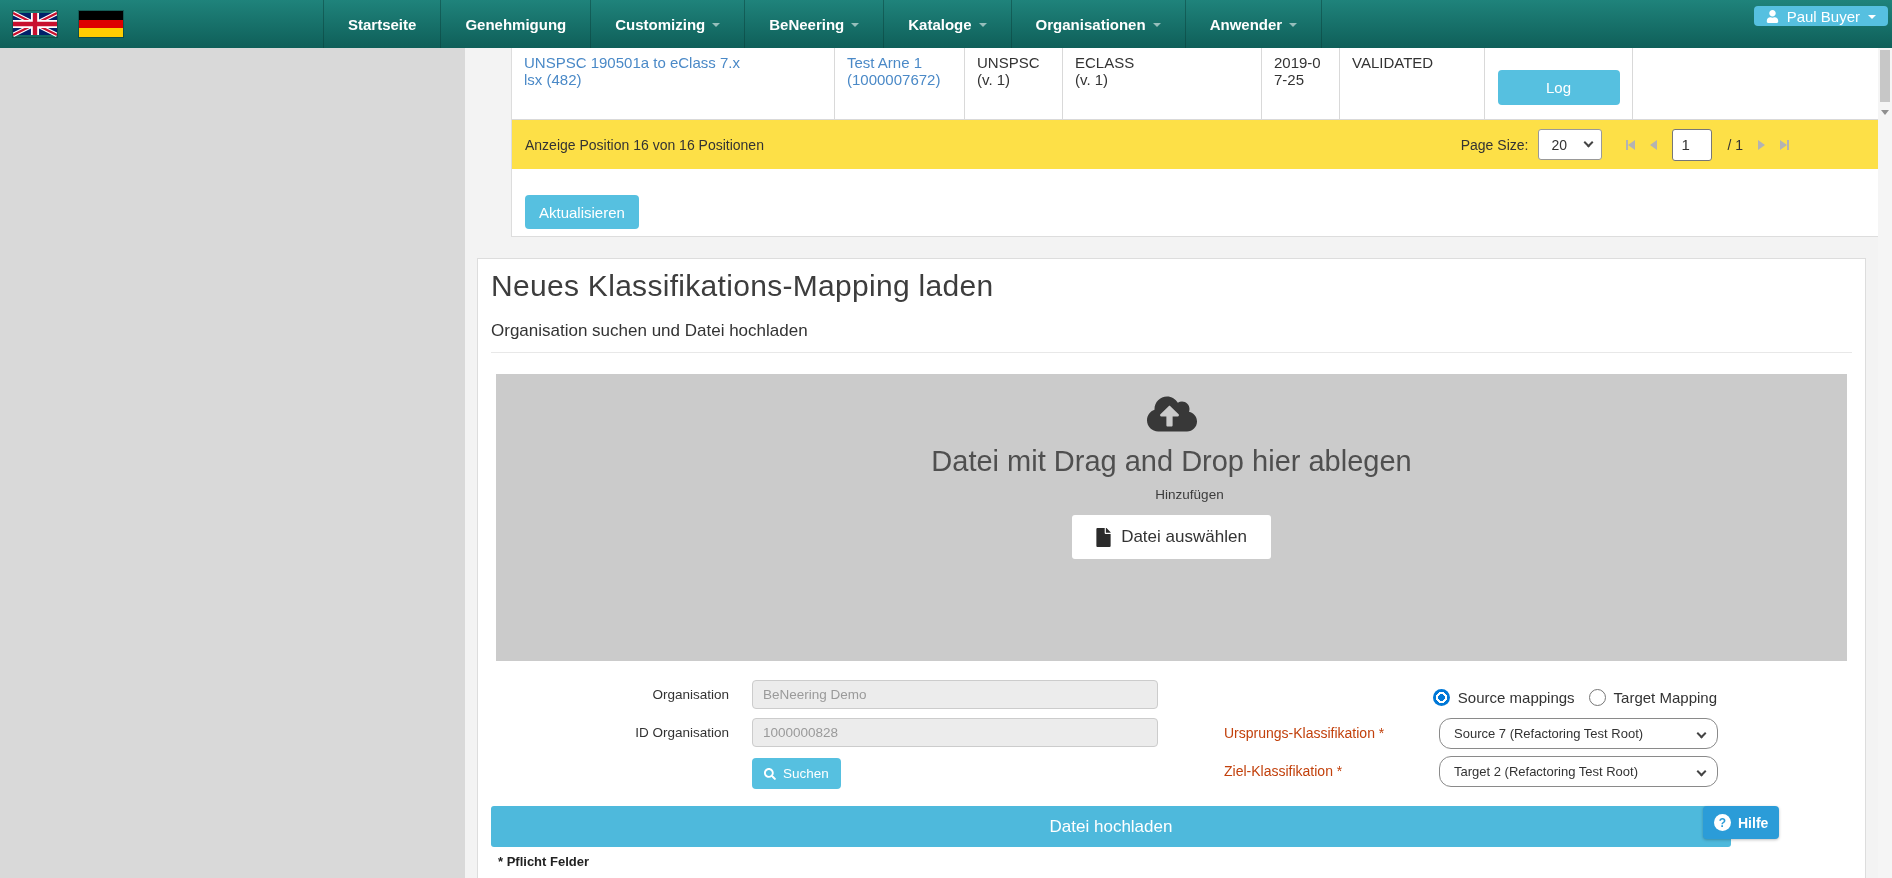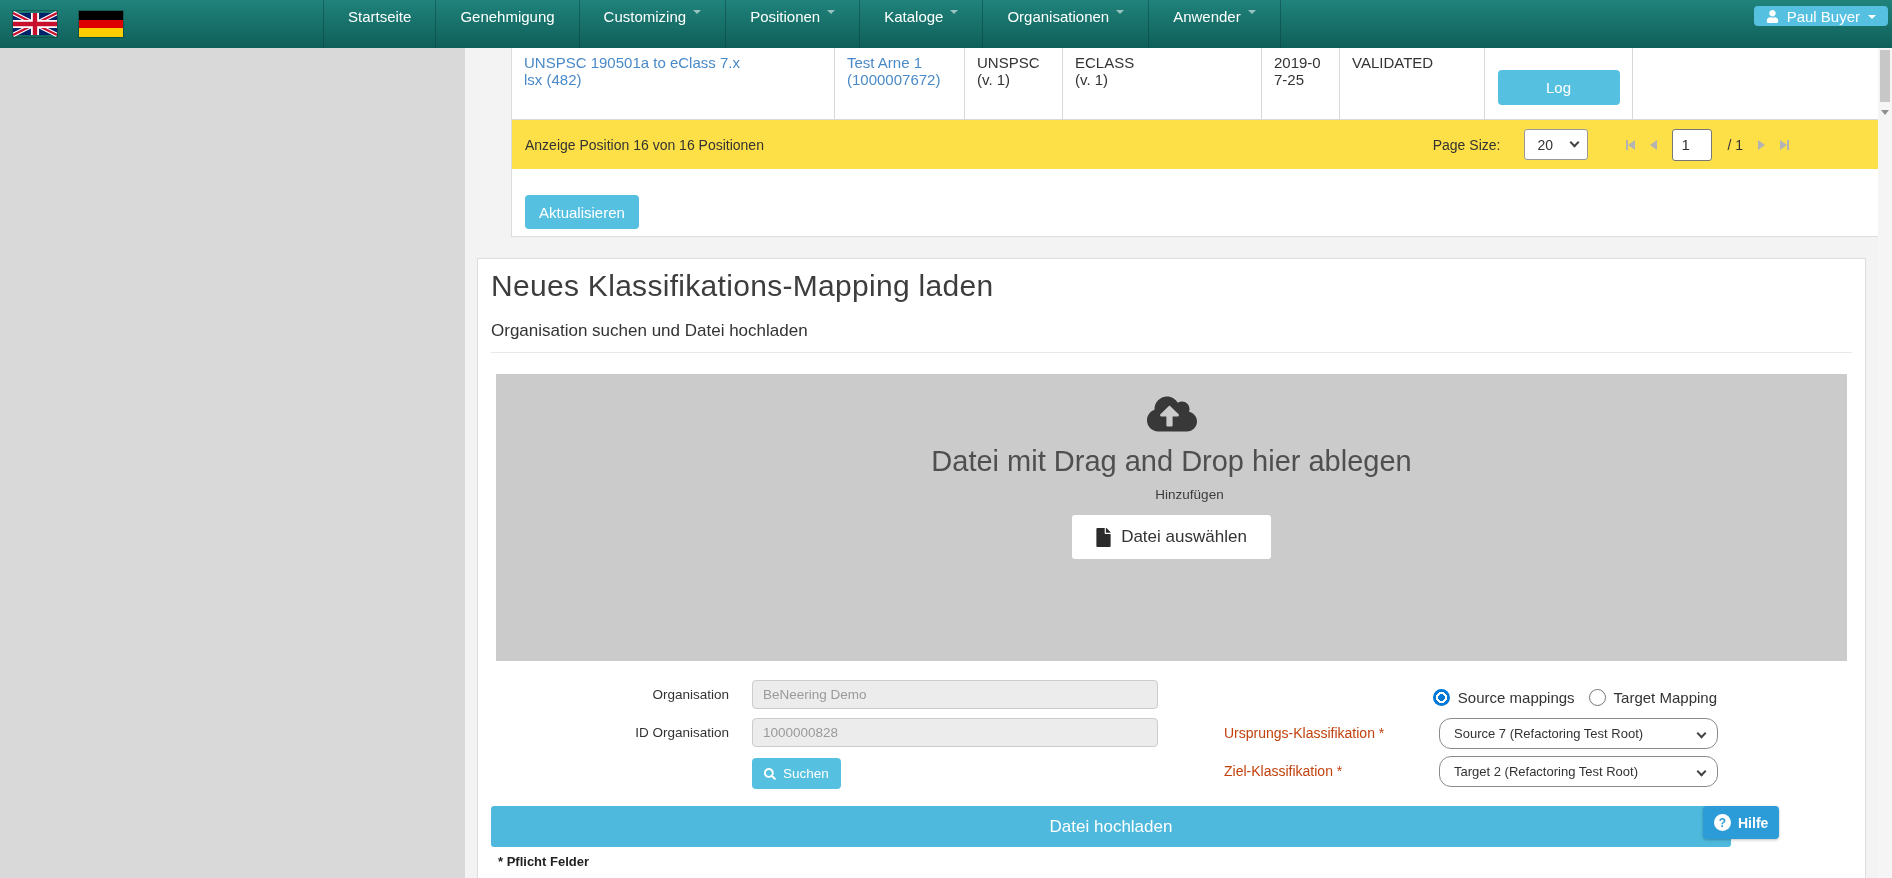--- a/index.html
+++ b/index.html
@@ -7,22 +7,22 @@
     font-family:"Liberation Sans", sans-serif; font-size:15px; color:#333; }
 
   
   .navbar { position:absolute; left:0; top:0; width:1892px; height:48px;
     background:linear-gradient(#1f837b, #0f5f59); display:flex; align-items:stretch; z-index:50; }
   .flags { display:flex; align-items:center; gap:22px; margin-left:13px; }
   .flag { width:44px; height:26px; display:block; cursor:pointer; box-shadow:0 0 0 1px rgba(0,0,0,.25); }
   .flag-de { display:flex; flex-direction:column; }
   .flag-de div { flex:1; }
   .menu { display:flex; margin-left:200px; }
-  .menu-item { display:flex; gap:7px; padding:8px 24px; color:#fff;
-    border-left:1px solid rgba(8,60,55,.45); cursor:pointer; white-space:nowrap; }
+  .menu-item { display:flex; align-items:center; gap:7px; padding:8px 24px; color:#fff;
+    border-left:1px solid rgba(8,60,55,.45); cursor:pointer; white-space:nowrap;font-weight:bold; }
   .menu-item:last-child { border-right:1px solid rgba(8,60,55,.45); }
   .caret-down { width:0; height:0; border-left:4px solid transparent; border-right:4px solid transparent;
     border-top:4px solid rgba(255,255,255,.55); margin-top:2px; }
   .user-btn { position:absolute; right:4px; top:6px; height:20px; display:flex; align-items:center; gap:8px;
     background:#56c0e0; color:#fff; border:none; border-radius:4px; padding:0 12px; font-size:15px; cursor:pointer; }
   .user-btn svg { width:13px; height:13px; fill:#fff; }
   .user-btn .caret-down { border-top-color:#fff; }
 
   
   .side-gray { position:absolute; left:0; top:48px; width:465px; height:830px; background:#d9d9d9; }
@@ -40,21 +40,21 @@
   .tcell { border-right:1px solid #d9d9d9; padding:6px 12px; white-space:pre-line; line-height:1.15; }
   .tcell:last-child { border-right:none; }
   .c1 { width:323px; } .c2 { width:130px; } .c3 { width:98px; } .c4 { width:199px; }
   .c5 { width:78px; white-space:normal; word-break:break-all; } .c6 { width:145px; } .c7 { width:148px; padding:0; }
   .c8 { flex:1; }
   .link { color:#4a89c7; cursor:pointer; text-decoration:none; }
   .log-btn { display:block; margin:5px auto 0; width:122px; height:35px; background:#56c0e0; color:#fff;
     border:none; border-radius:4px; font-size:15px; cursor:pointer; }
   .pagbar { height:50px; background:#fde047; border-top:1px solid #d9d9d9; display:flex; align-items:center; }
   .pag-summary { margin-left:13px; font-size:14px; }
-  .pag-right { margin-left:auto; margin-right:110px; display:flex; align-items:center; gap:24px; }
+  .pag-right { margin-left:auto; margin-right:110px; display:flex; align-items:center; gap:10px; }
   .pag-label { font-size:14px; }
   .size-select { width:64px; height:31px; background:#fff; border:1px solid #999; border-radius:3px;
     display:flex; align-items:center; padding-left:12px; cursor:pointer; position:relative; font-size:14px; }
   .chev { width:7px; height:7px; border-right:2px solid #444; border-bottom:2px solid #444;
     transform:rotate(45deg); position:absolute; right:9px; top:9px; }
   .pager { display:flex; align-items:center; gap:15px; margin-left:14px; }
   .pg-ic { display:flex; align-items:center; cursor:pointer; }
   .tri-l { width:0; height:0; border-top:5px solid transparent; border-bottom:5px solid transparent; border-right:7px solid #b3b3b3; }
   .tri-r { width:0; height:0; border-top:5px solid transparent; border-bottom:5px solid transparent; border-left:7px solid #b3b3b3; }
   .pg-bar { width:2px; height:10px; background:#b3b3b3; }
@@ -137,21 +137,21 @@
         <span>Startseite</span>
       </div>
     <div class="menu-item">
         <span>Genehmigung</span>
       </div>
     <div class="menu-item">
         <span>Customizing</span>
         <span class="caret-down"></span>
       </div>
     <div class="menu-item">
-        <span>Positionen</span>
+        <span>BeNeering</span>
         <span class="caret-down"></span>
       </div>
     <div class="menu-item">
         <span>Kataloge</span>
         <span class="caret-down"></span>
       </div>
     <div class="menu-item">
         <span>Organisationen</span>
         <span class="caret-down"></span>
       </div>

